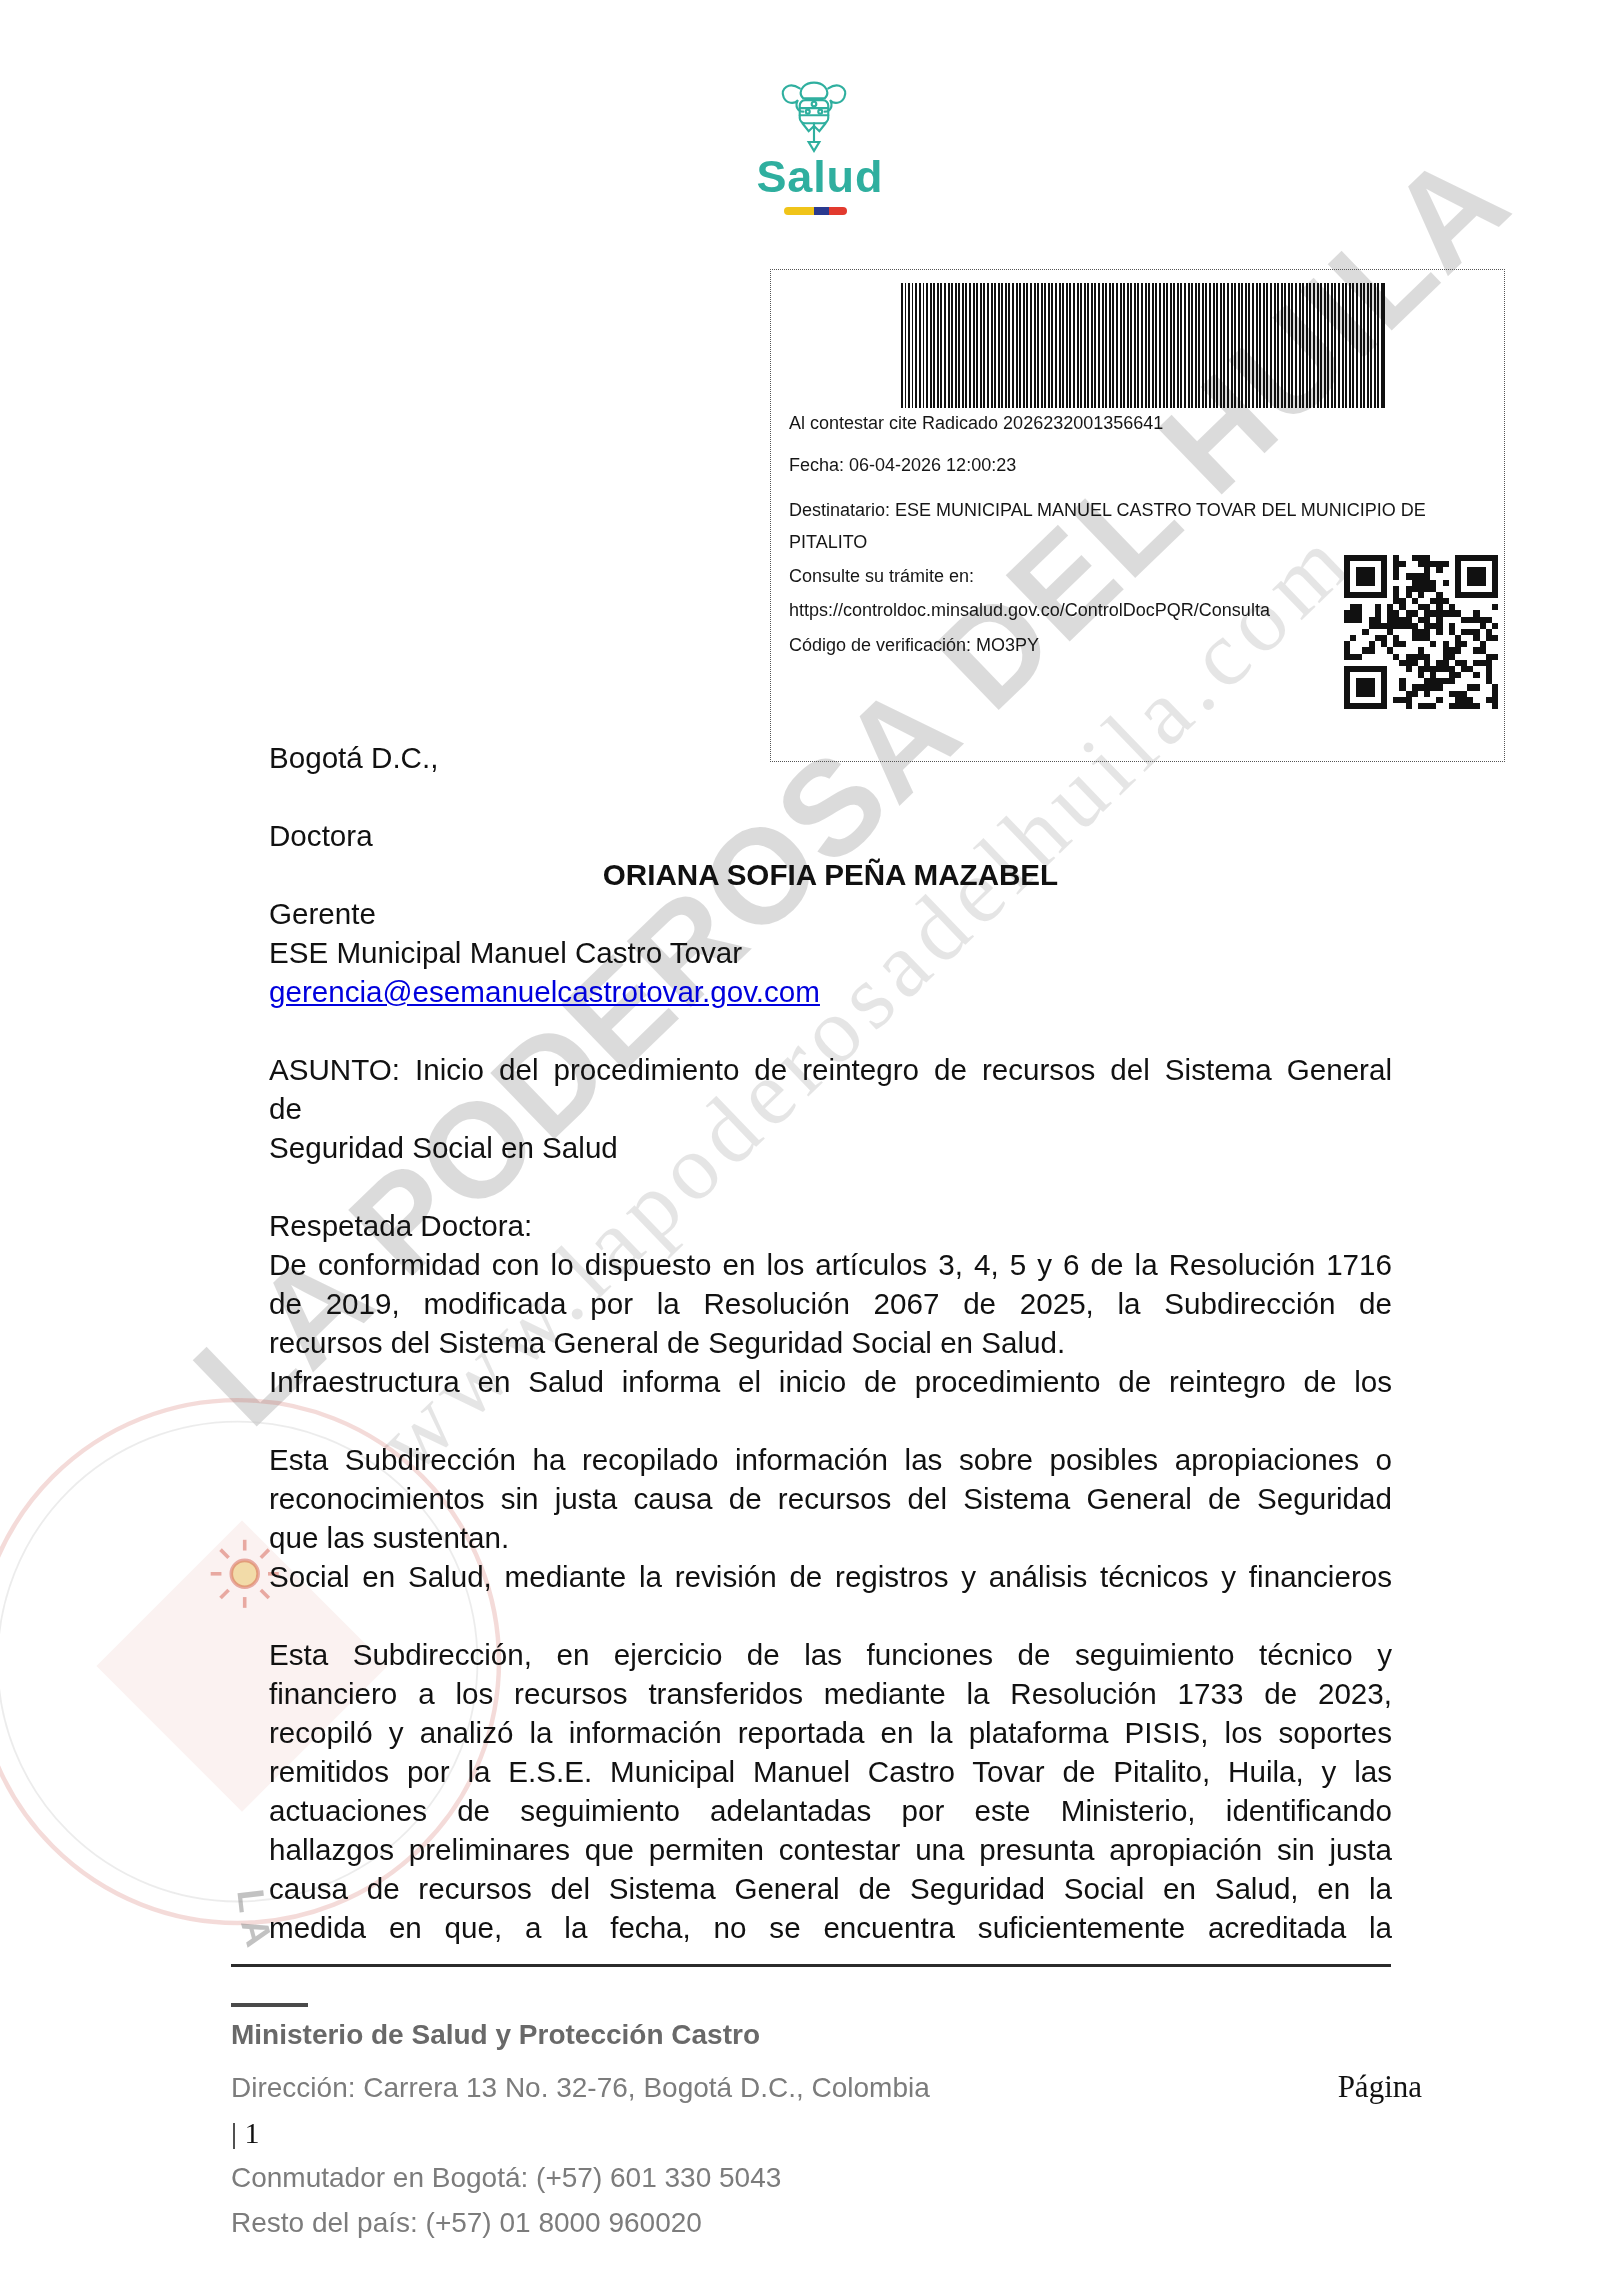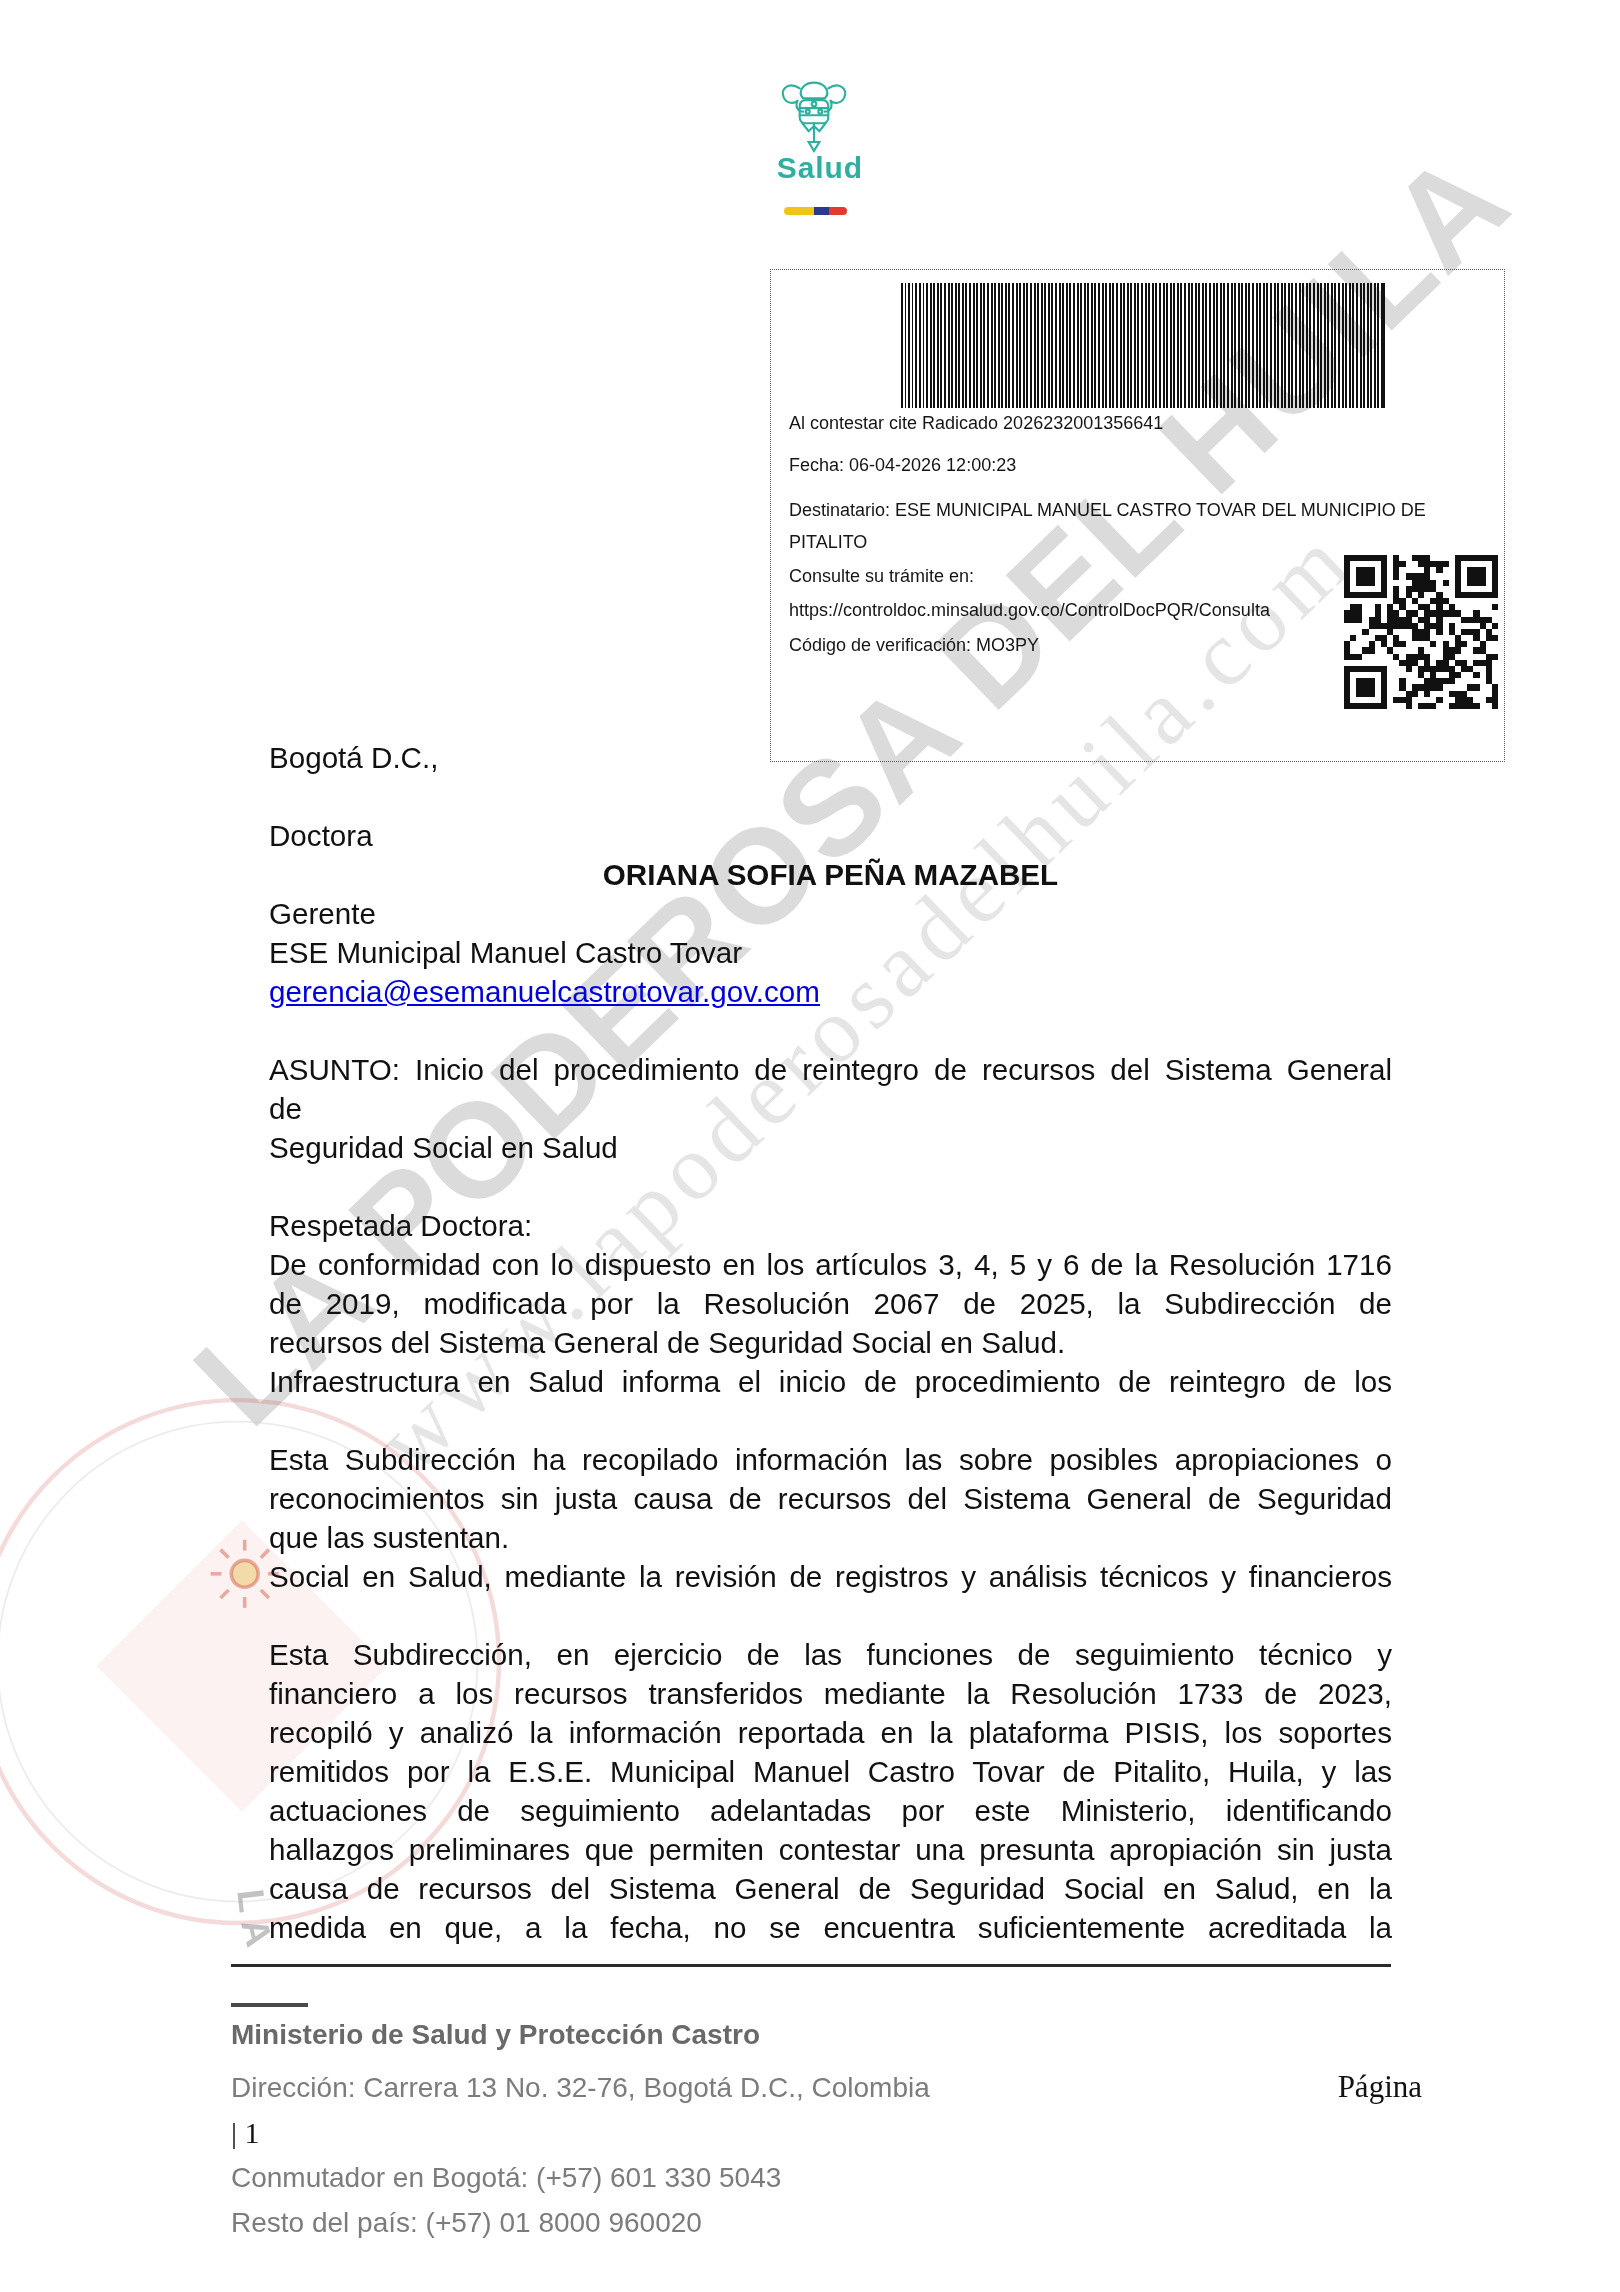--- a/index.html
+++ b/index.html
@@ -23,21 +23,21 @@
     font-family:"Liberation Serif","DejaVu Serif",serif;
     font-size:93px;letter-spacing:8px;white-space:nowrap;
     color:rgba(0,0,0,0.10);z-index:1;pointer-events:none;
   }
   .wm-radio{position:absolute;left:-40px;top:1384px;z-index:1;pointer-events:none;}
   
   .brand{position:absolute;left:708px;top:72px;width:224px;z-index:2;}
   .emblem{position:absolute;left:65px;top:3.6px;}
   .brand-word{
     position:absolute;left:22.4px;top:79px;width:179px;text-align:center;
-    color:var(--teal);font-size:30px;font-weight:bold;letter-spacing:0.9px;
+    color:var(--teal);font-size:45px;font-weight:bold;letter-spacing:0.9px;
   }
   .flagbar{
     position:absolute;left:76px;top:135px;width:63px;height:8px;border-radius:4.5px;
     background:linear-gradient(to right,var(--flag-y) 0 47%,var(--flag-b) 47% 71%,var(--flag-r) 71% 100%);
   }
   
   .radbox{
     position:absolute;left:770px;top:269px;width:733px;height:491px;
     border:1.8px dotted #555;z-index:2;font-size:18px;color:#161616;
   }

